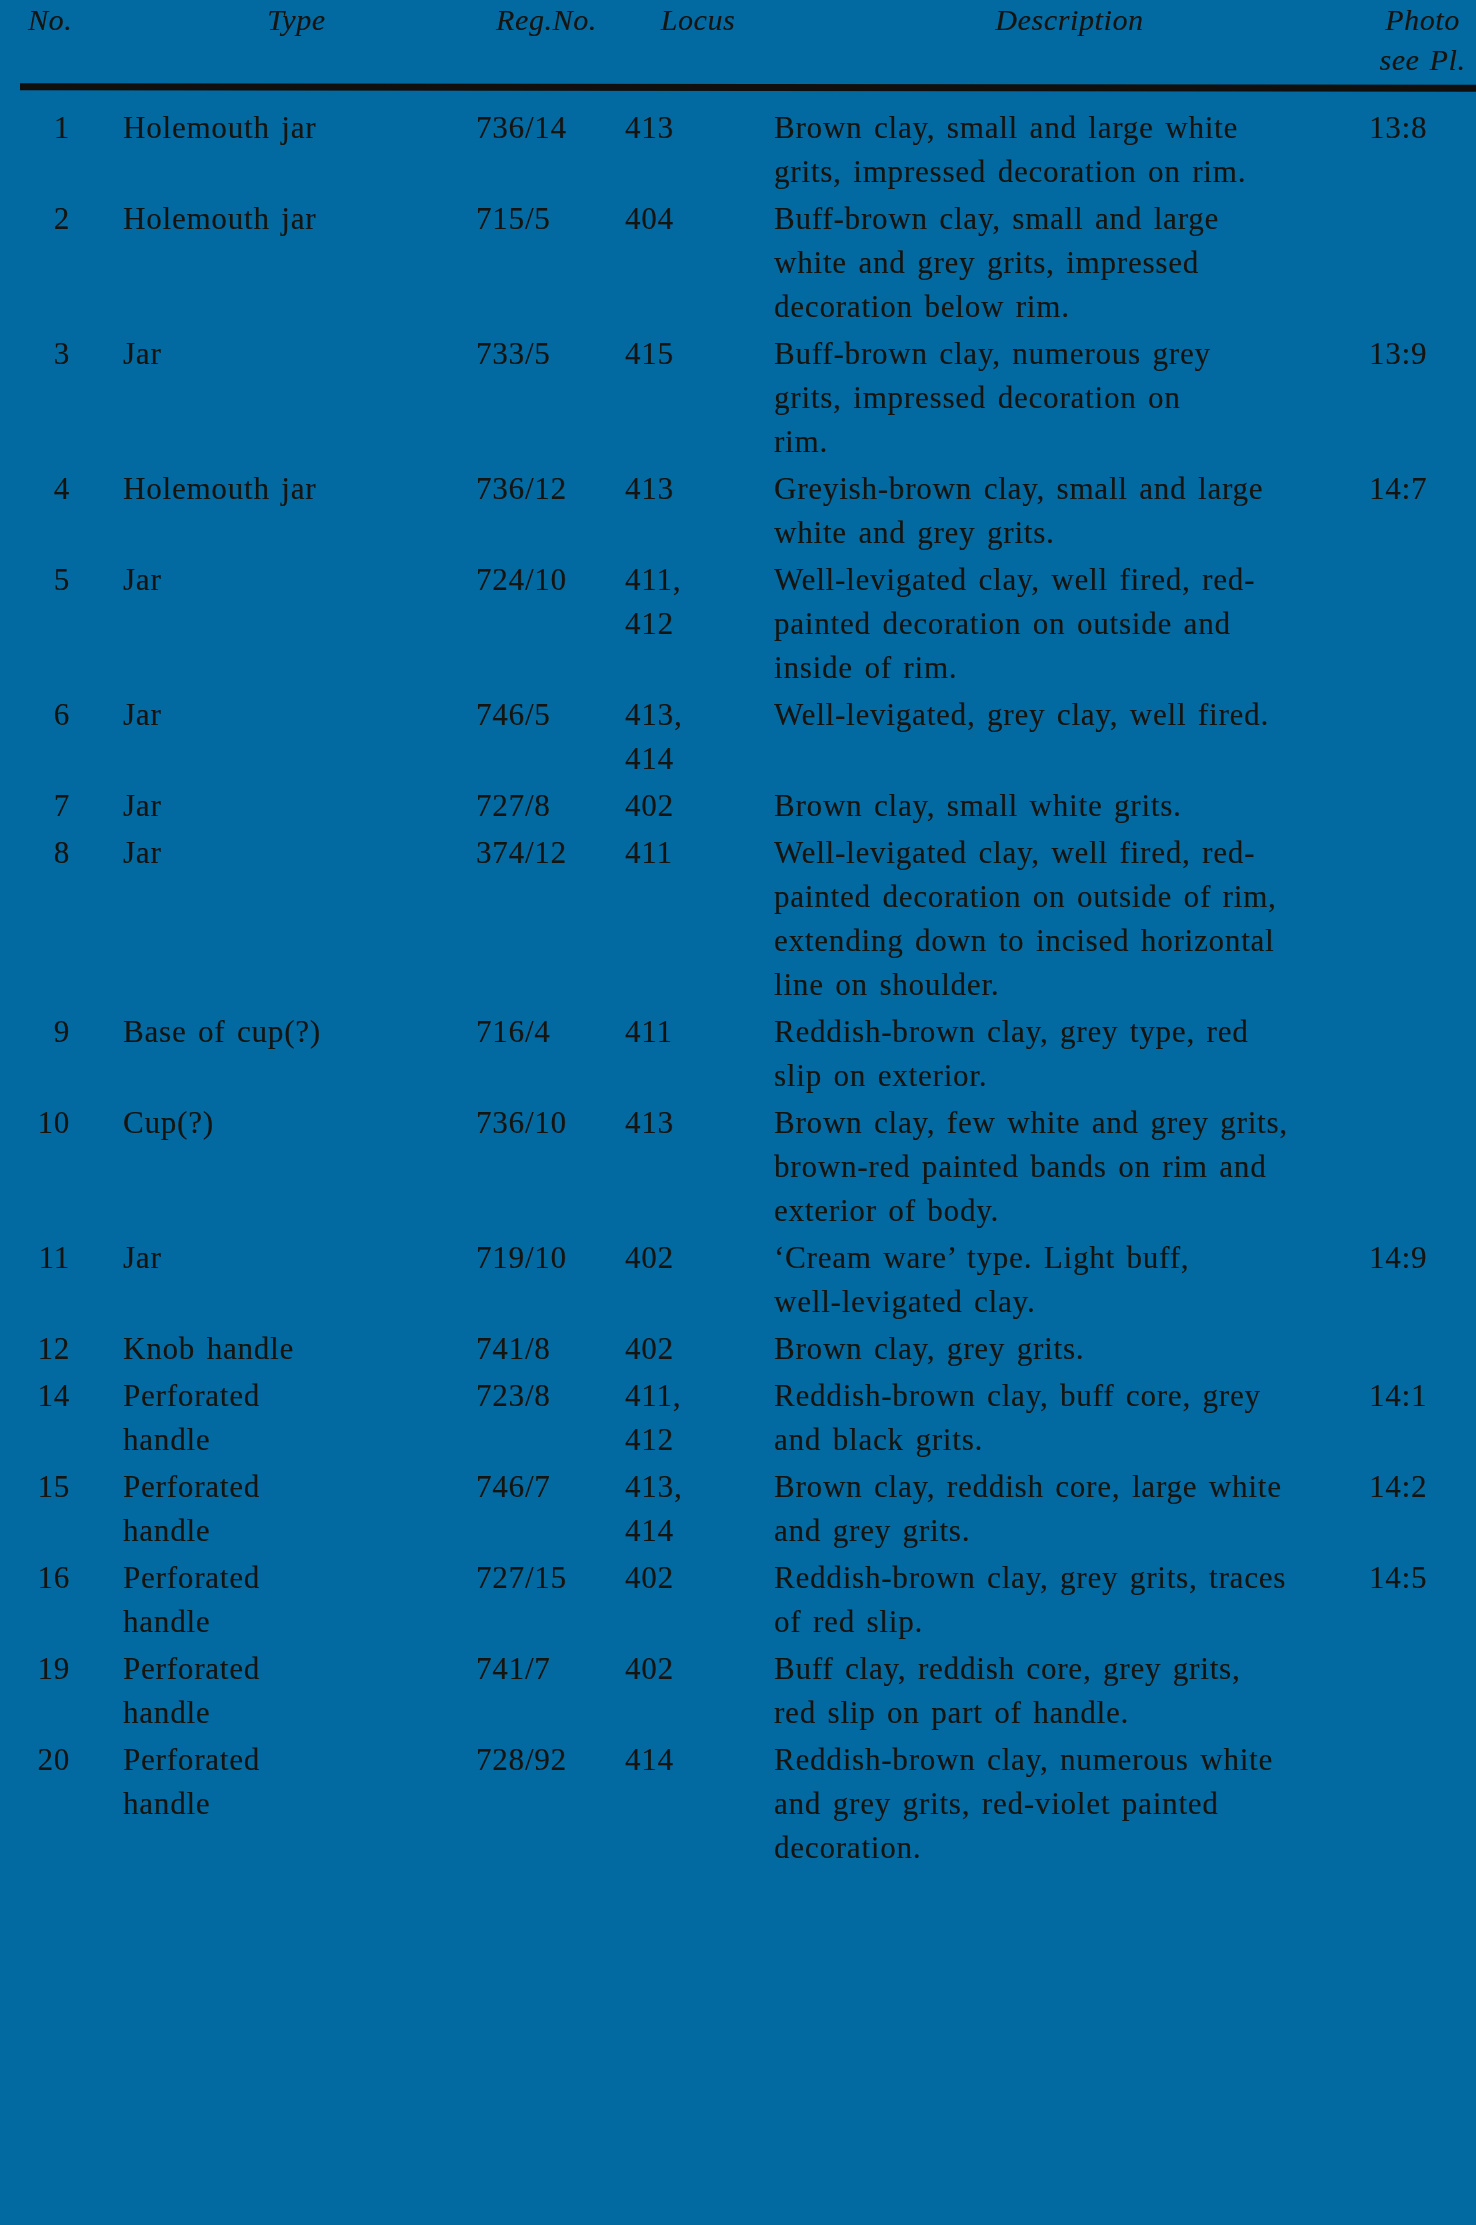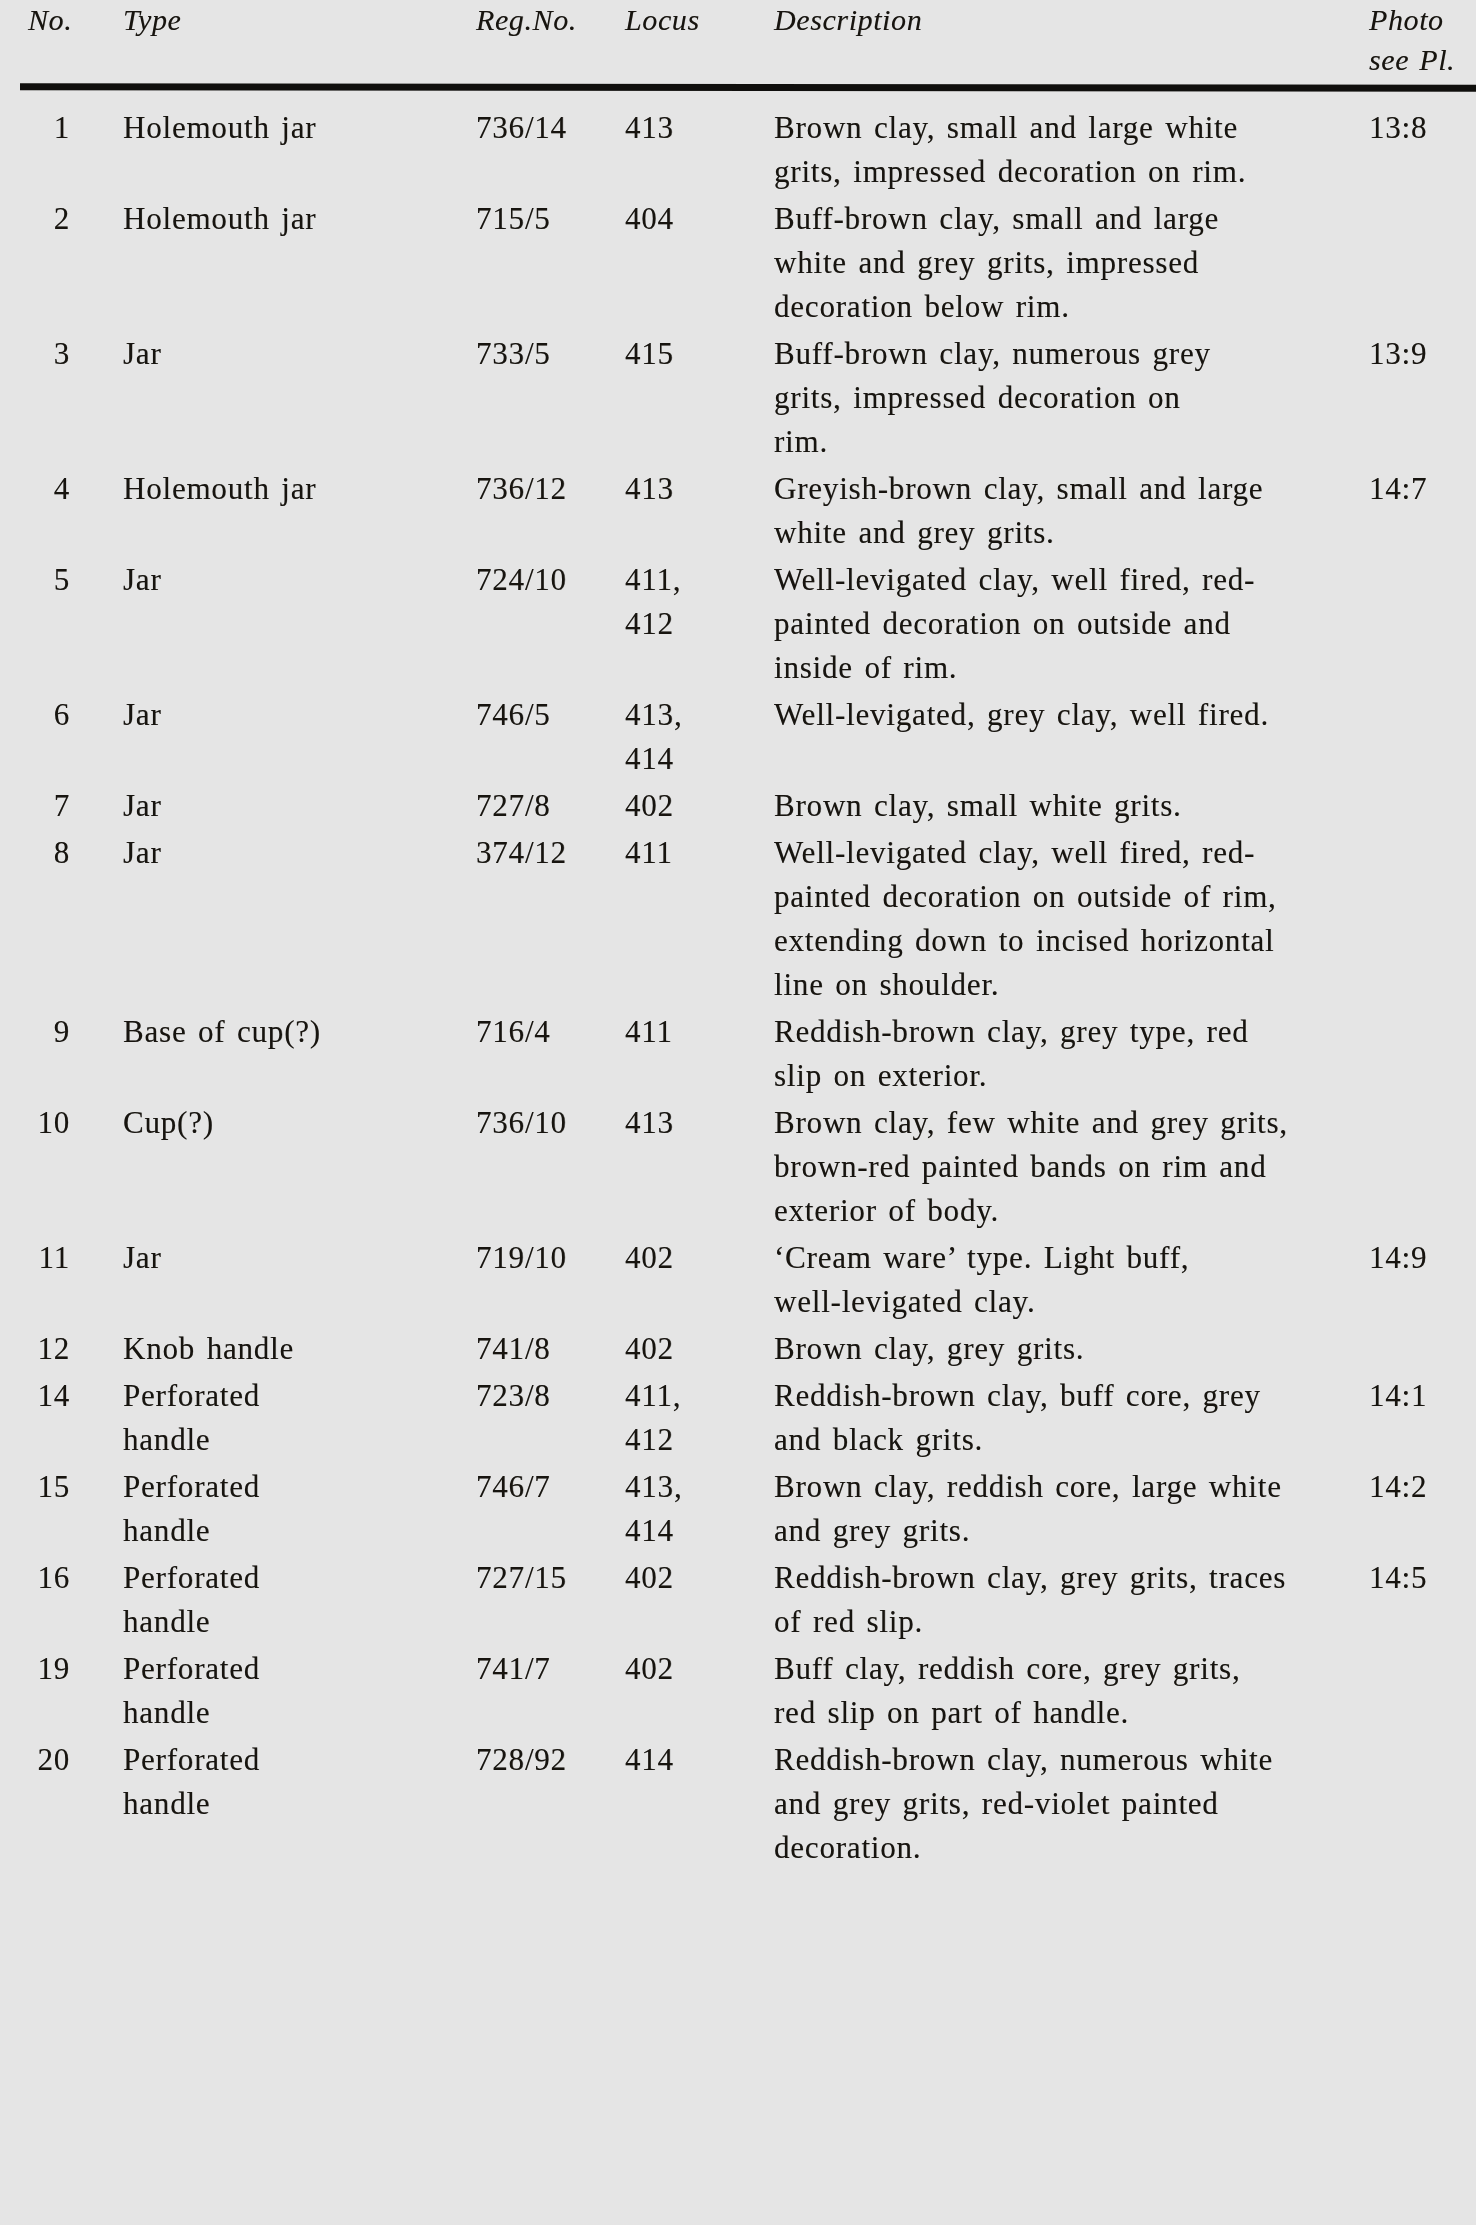--- a/index.html
+++ b/index.html
@@ -4,21 +4,21 @@
 <style>
   html, body {
     margin: 0;
     padding: 0;
     background: #fdfdfb;
   }
   .page {
     position: relative;
     width: 1476px;
     height: 2225px;
-    background: #e5e5e5;
+    background: #0369a1;
     font-family: "Liberation Serif", "DejaVu Serif", serif;
     color: #17140f;
     overflow: hidden;
   }
   .headrule {
     position: absolute;
     left: 20px;
     top: 84px;
     width: 1456px;
     height: 7px;
@@ -41,20 +41,21 @@
     font-weight: normal;
     text-shadow: 0.3px 0.4px 0.5px rgba(10,8,4,0.35);
   }
   thead th {
     font-style: italic;
     font-size: 30px;
     line-height: 40px;
     height: 106px;
     letter-spacing: 0.6px;
     word-spacing: 2px;
+    text-align: center;
   }
   tbody td {
     font-size: 31px;
     line-height: 44px;
     padding-bottom: 3px;
     letter-spacing: 0.8px;
     word-spacing: 3px;
   }
   .col-no    { text-align: right; }
   th.col-no  { text-align: left; white-space: nowrap; overflow: visible; }

